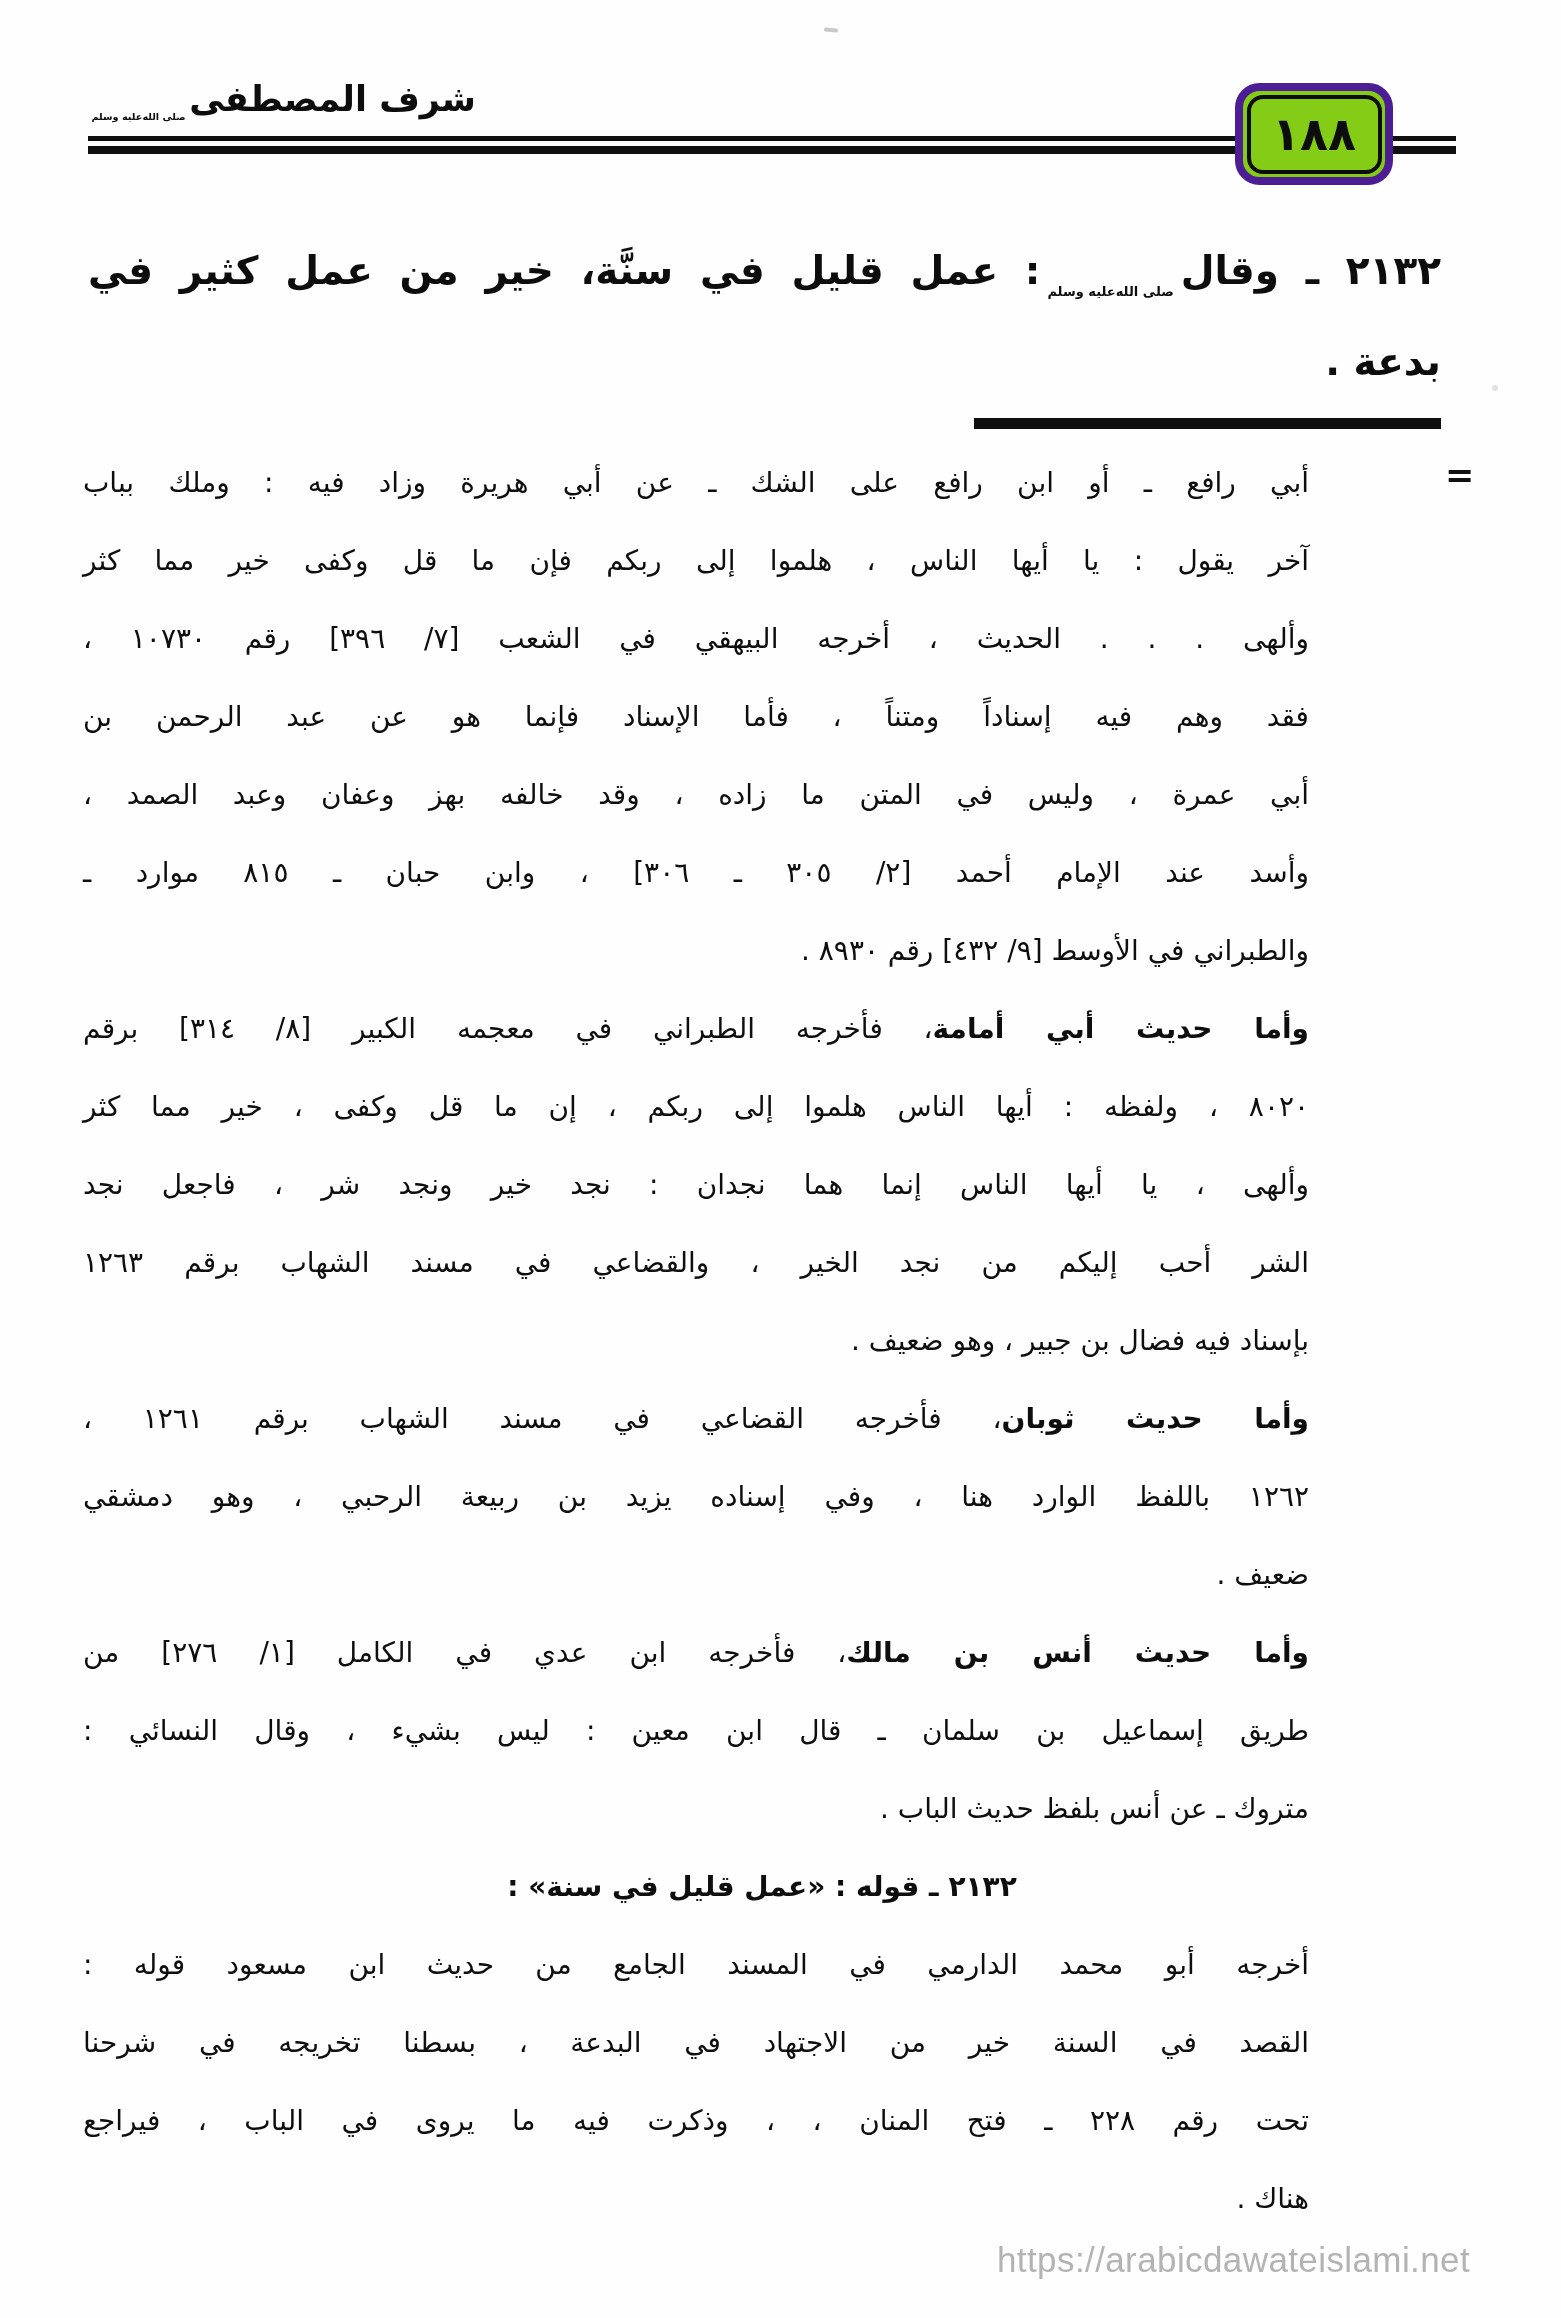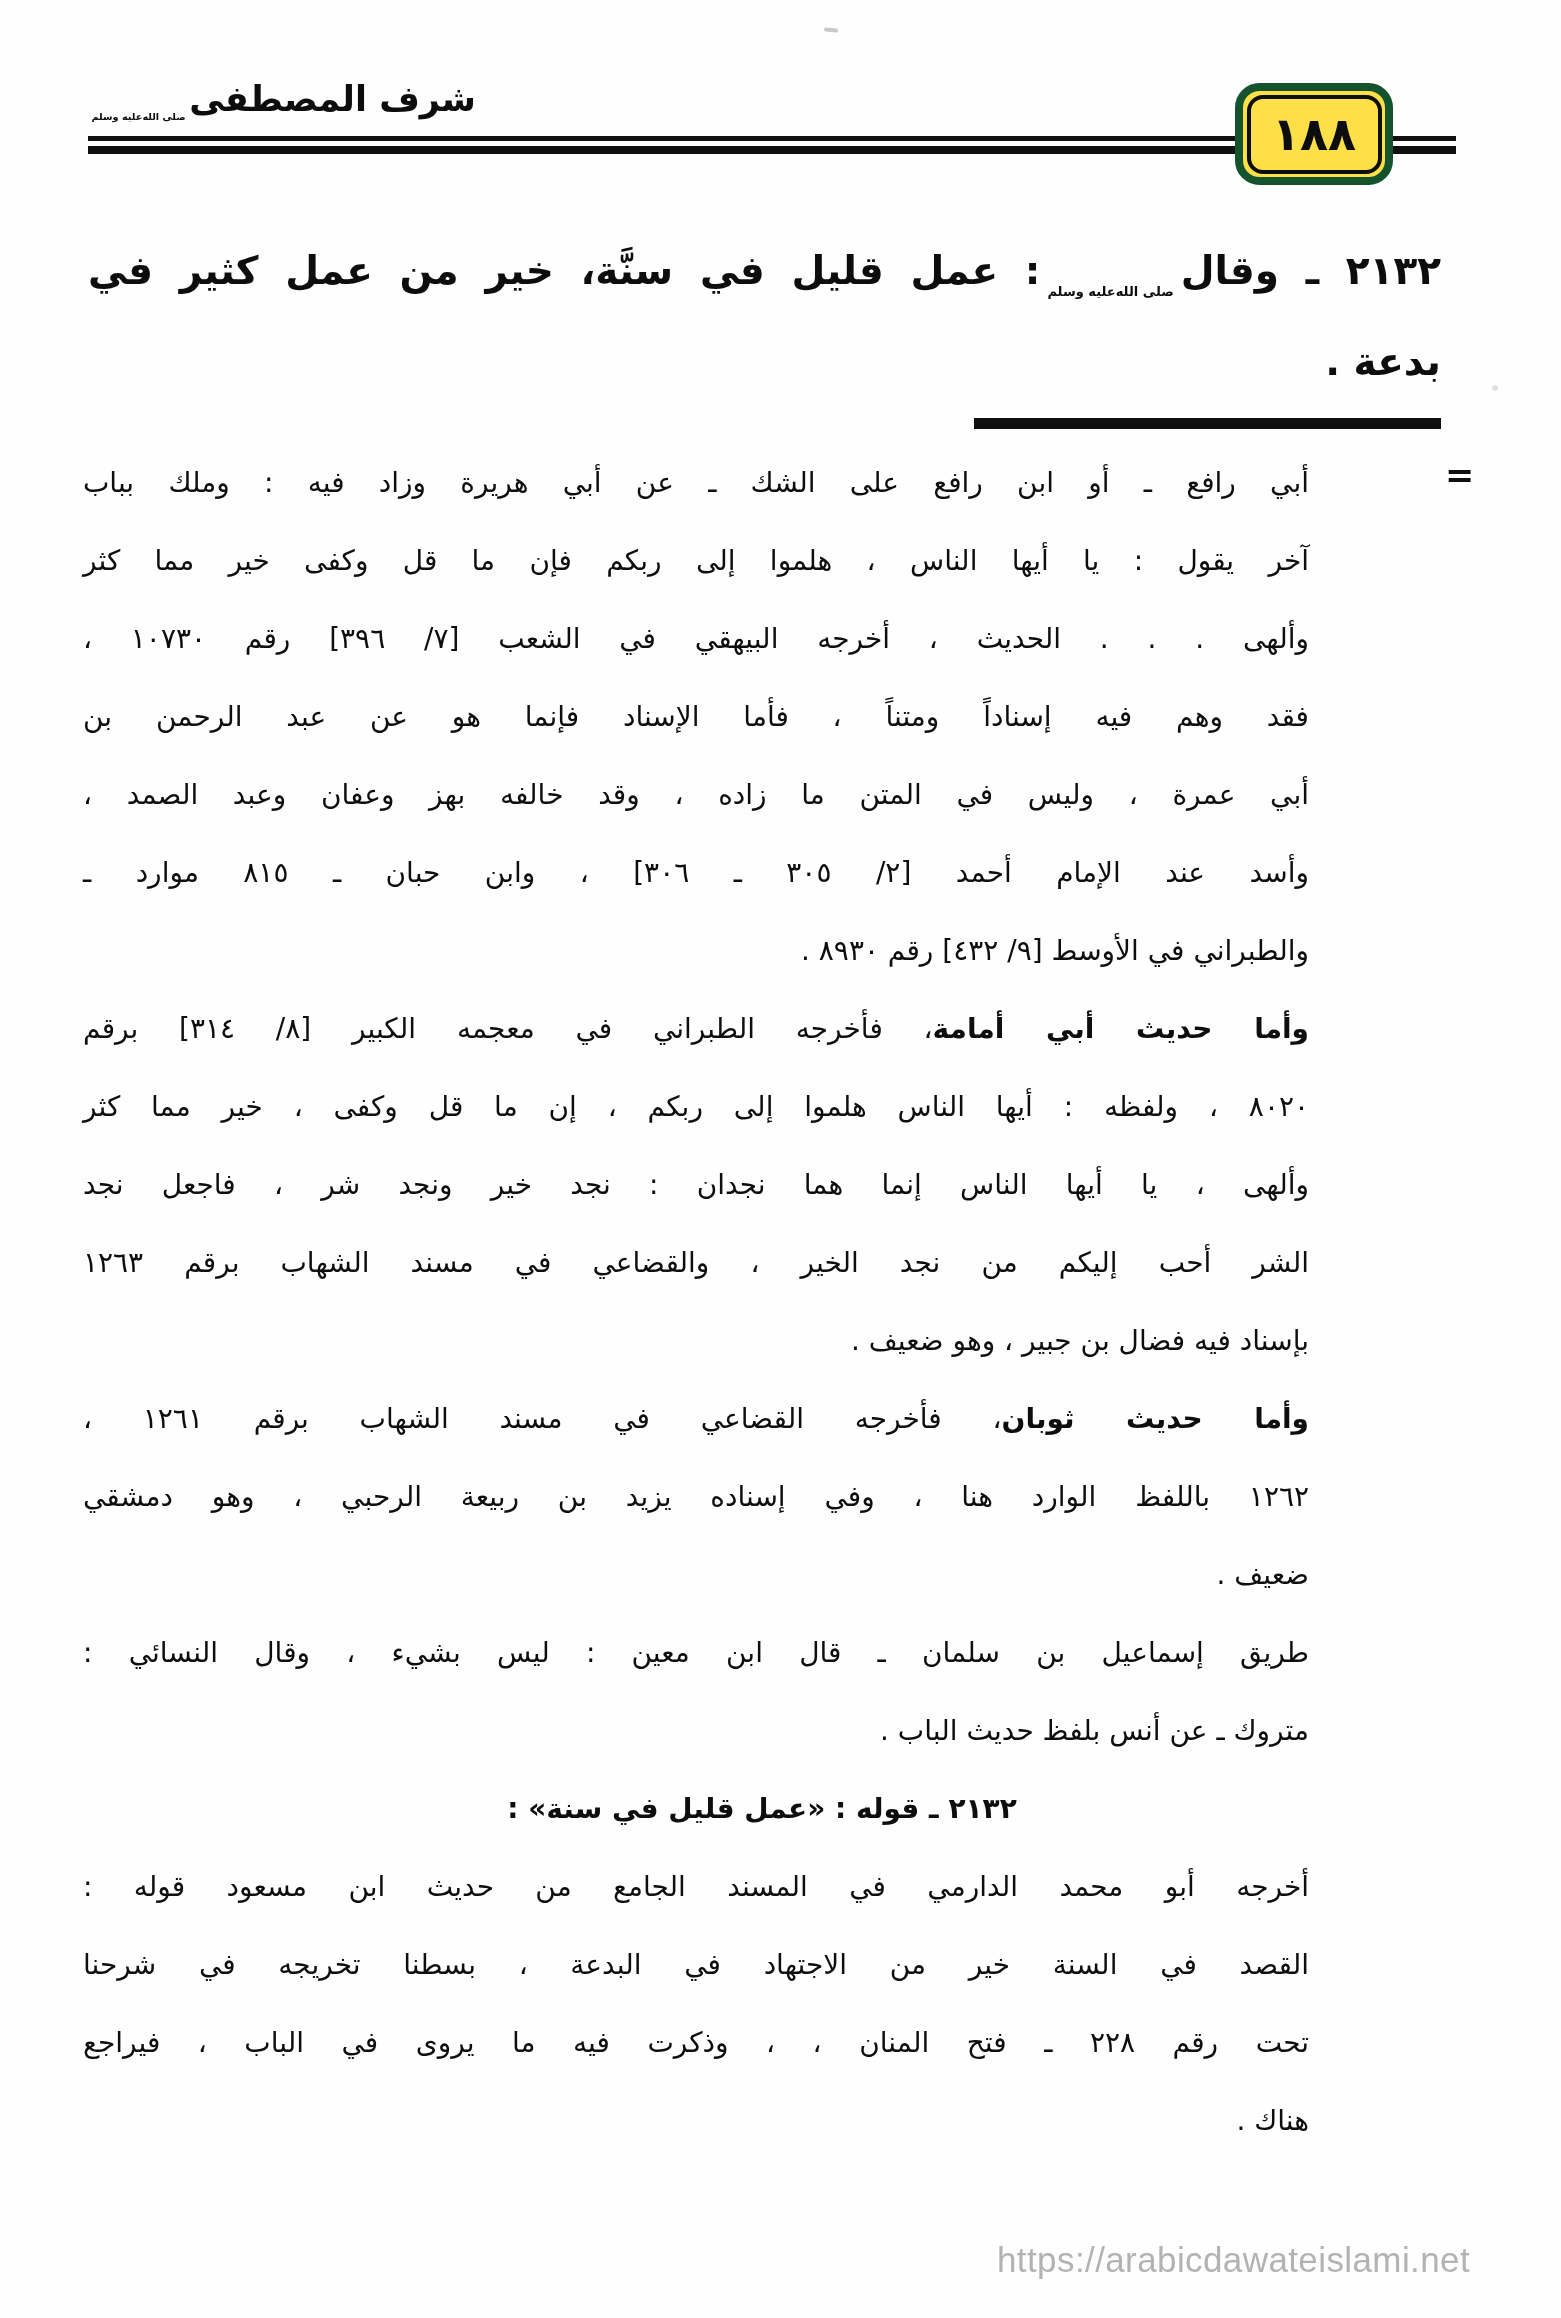--- a/index.html
+++ b/index.html
@@ -26,22 +26,22 @@
   }
   .saw-sm{font-size:9.7px;vertical-align:-8.8px;margin:0 3.5px;}
   .saw-lg{font-size:13px;vertical-align:-12.3px;margin:0 7px;}
   .header-rules{position:absolute;left:88px;top:136px;width:1368px;}
   .header-rules .bar1{height:5.3px;background:#101010;}
   .header-rules .bar2{height:8px;background:#101010;margin-top:4.4px;}
   .page-badge{
     position:absolute;left:1235px;top:83px;
     width:158px;height:102px;
     box-sizing:border-box;
-    border:8px solid #14532d;border-radius:24.6px;
-    background:#fde047;z-index:2;
+    border:8px solid #4c1d95;border-radius:24.6px;
+    background:#84cc16;z-index:2;
   }
   .page-badge-inner{
     position:absolute;inset:3.5px;
     border:4.4px solid #0d0d0d;border-radius:16px;
     display:flex;align-items:center;justify-content:center;
     font-size:46px;font-weight:bold;
   }
   .artifact{position:absolute;background:#8a8a8a;opacity:.45;border-radius:1.8px;}
   .artifact-top{left:824px;top:28px;width:14px;height:4.4px;transform:rotate(6deg);}
   .artifact-dot{left:1492px;top:385px;width:6.2px;height:6.2px;border-radius:50%;opacity:.25;}
@@ -129,20 +129,21 @@
       <div class="fn-line a-j"><span>وأسد عند الإمام أحمد [٢/ ٣٠٥ ـ ٣٠٦] ، وابن حبان ـ ٨١٥ موارد ـ</span></div>
       <div class="fn-line a-e"><span>والطبراني في الأوسط [٩/ ٤٣٢] رقم ٨٩٣٠ .</span></div>
       <div class="fn-line a-j"><b class="fn-lead">وأما حديث أبي أمامة</b><span>، فأخرجه الطبراني في معجمه الكبير [٨/ ٣١٤] برقم</span></div>
       <div class="fn-line a-j"><span>٨٠٢٠ ، ولفظه : أيها الناس هلموا إلى ربكم ، إن ما قل وكفى ، خير مما كثر</span></div>
       <div class="fn-line a-j"><span>وألهى ، يا أيها الناس إنما هما نجدان : نجد خير ونجد شر ، فاجعل نجد</span></div>
       <div class="fn-line a-j"><span>الشر أحب إليكم من نجد الخير ، والقضاعي في مسند الشهاب برقم ١٢٦٣</span></div>
       <div class="fn-line a-e"><span>بإسناد فيه فضال بن جبير ، وهو ضعيف .</span></div>
       <div class="fn-line a-j"><b class="fn-lead">وأما حديث ثوبان</b><span>، فأخرجه القضاعي في مسند الشهاب برقم ١٢٦١ ،</span></div>
       <div class="fn-line a-j"><span>١٢٦٢ باللفظ الوارد هنا ، وفي إسناده يزيد بن ربيعة الرحبي ، وهو دمشقي</span></div>
       <div class="fn-line a-e"><span>ضعيف .</span></div>
+      <div class="fn-line a-j"><b class="fn-lead">وأما حديث أنس بن مالك</b><span>، فأخرجه ابن عدي في الكامل [١/ ٢٧٦] من</span></div>
       <div class="fn-line a-j"><span>طريق إسماعيل بن سلمان ـ قال ابن معين : ليس بشيء ، وقال النسائي :</span></div>
       <div class="fn-line a-e"><span>متروك ـ عن أنس بلفظ حديث الباب .</span></div>
       <div class="fn-line a-h"><span>٢١٣٢ ـ قوله : «عمل قليل في سنة» :</span></div>
       <div class="fn-line a-j"><span>أخرجه أبو محمد الدارمي في المسند الجامع من حديث ابن مسعود قوله :</span></div>
       <div class="fn-line a-j"><span>القصد في السنة خير من الاجتهاد في البدعة ، بسطنا تخريجه في شرحنا</span></div>
       <div class="fn-line a-j"><span>تحت رقم ٢٢٨ ـ فتح المنان ، ، وذكرت فيه ما يروى في الباب ، فيراجع</span></div>
       <div class="fn-line a-e"><span>هناك .</span></div>
     </div>
 
   <div class="watermark">https://arabicdawateislami.net</div>

